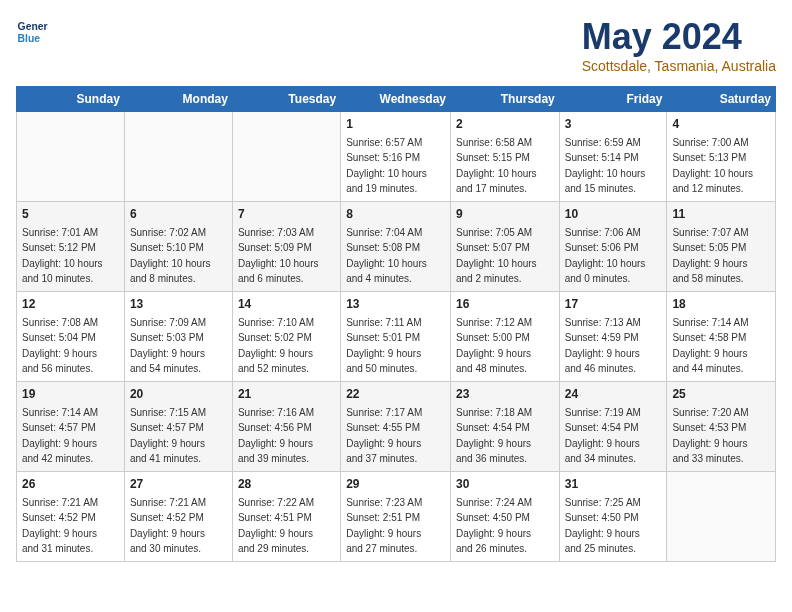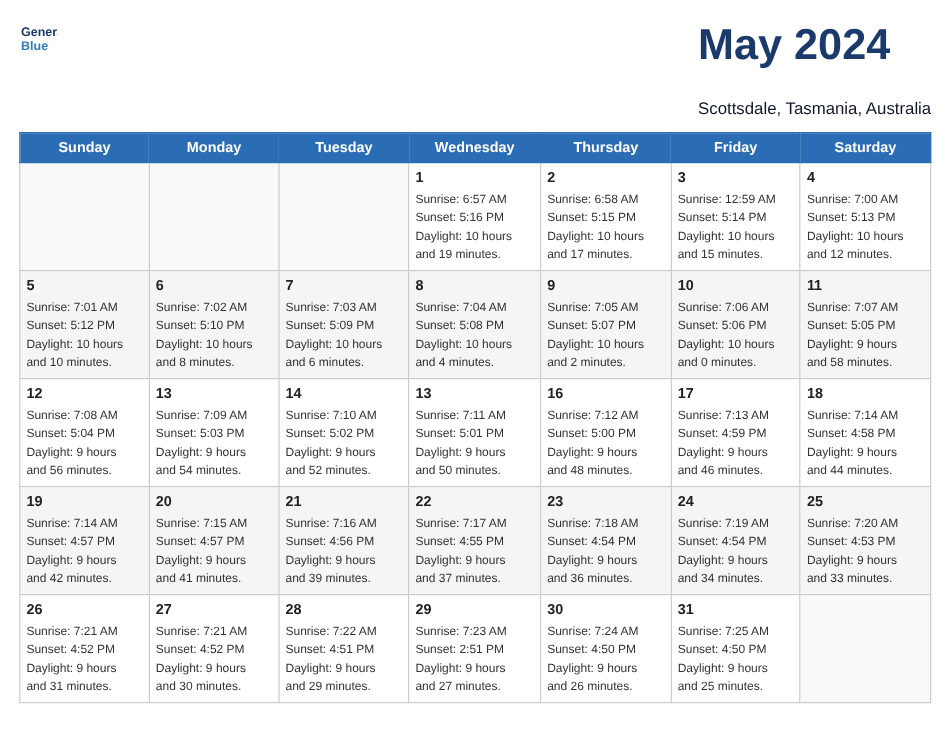--- a/index.html
+++ b/index.html
@@ -28,33 +28,32 @@
     .title-block {
       text-align: left;
     }
     .month-title {
       font-size: 36px;
       font-weight: bold;
       color: #1a3a6b;
     }
     .location {
       font-size: 14px;
-      color: #0f172a;
-      margin-top: 24px;
+      color: #a16207;
     }
     table {
       width: 100%;
       border-collapse: collapse;
       font-size: 10.5px;
     }
     thead tr th {
       background-color: #2a6db5;
       color: #fff;
       padding: 5px 4px;
-      text-align: center;
+      text-align: right;
       font-size: 12px;
       font-weight: bold;
       border: 1px solid #2a6db5;
     }
     tbody tr td {
       border: 1px solid #ccc;
       vertical-align: top;
       padding: 4px 5px;
       width: 113px;
       min-height: 80px;
@@ -116,21 +115,21 @@
         <td class="empty-cell"></td>
         <td class="empty-cell"></td>
         <td><span class="day-num">1</span><span class="cell-content" style="white-space: pre-line;">Sunrise: 6:57 AM
 Sunset: 5:16 PM
 Daylight: 10 hours
 and 19 minutes.</span></td>
         <td><span class="day-num">2</span><span class="cell-content" style="white-space: pre-line;">Sunrise: 6:58 AM
 Sunset: 5:15 PM
 Daylight: 10 hours
 and 17 minutes.</span></td>
-        <td><span class="day-num">3</span><span class="cell-content" style="white-space: pre-line;">Sunrise: 12:59 AM
+        <td><span class="day-num">3</span><span class="cell-content" style="white-space: pre-line;">Sunrise: 6:59 AM
 Sunset: 5:14 PM
 Daylight: 10 hours
 and 15 minutes.</span></td>
         <td><span class="day-num">4</span><span class="cell-content" style="white-space: pre-line;">Sunrise: 7:00 AM
 Sunset: 5:13 PM
 Daylight: 10 hours
 and 12 minutes.</span></td>
       </tr>
       <tr>
         <td><span class="day-num">5</span><span class="cell-content" style="white-space: pre-line;">Sunrise: 7:01 AM

